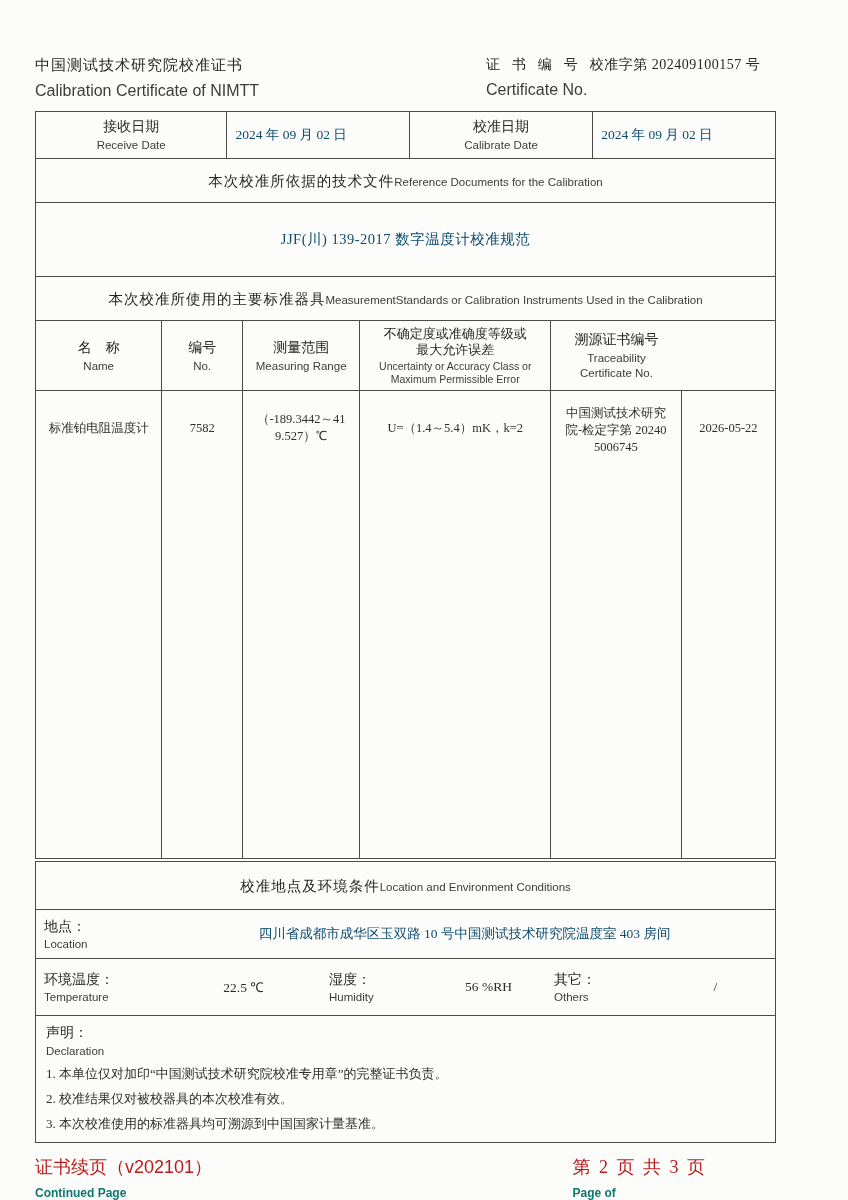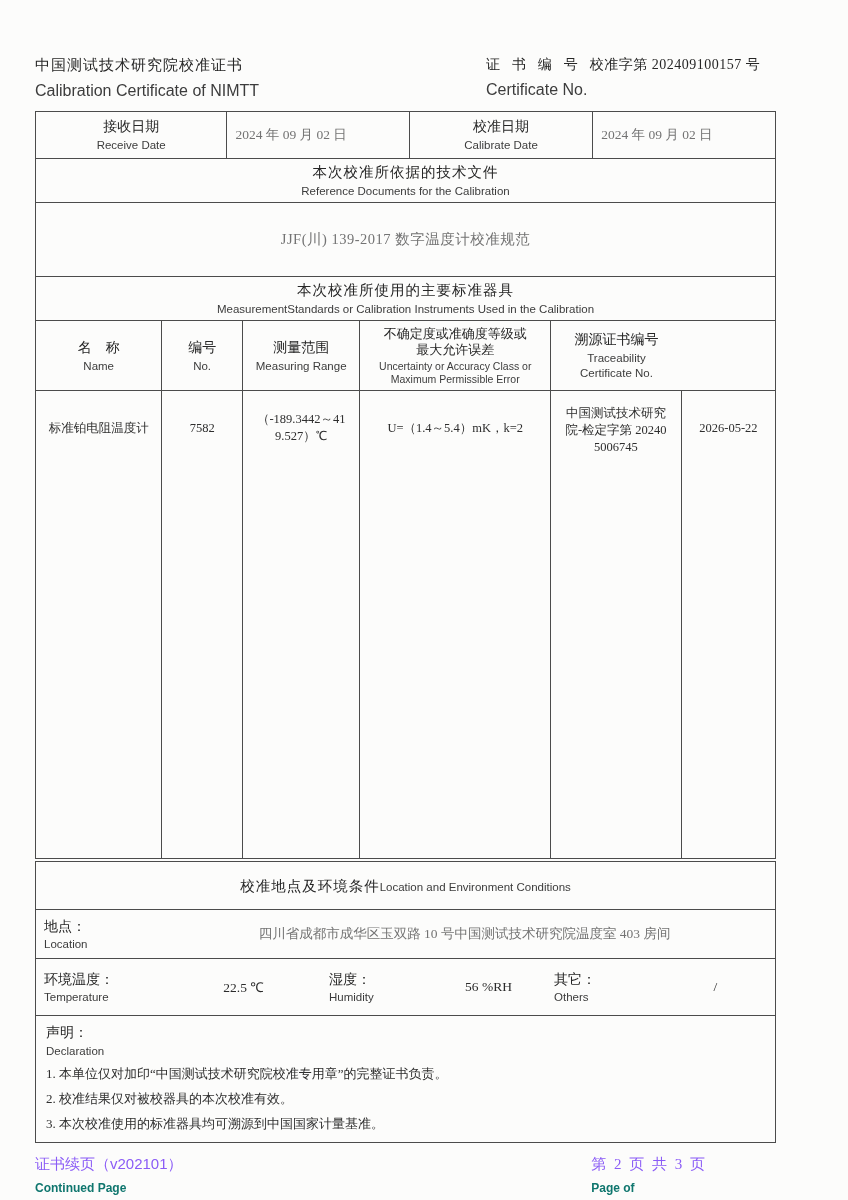--- a/index.html
+++ b/index.html
@@ -19,24 +19,24 @@
   .certno-value{font-family:"Liberation Serif",serif;letter-spacing:0.5px;}
   
   .tbl{border:1px solid #4b4b4b;margin-top:11px;}
   .row{border-top:1px solid #4b4b4b;box-sizing:border-box;}
   .row:first-child{border-top:none;}
   .grid{display:grid;}
   .cell{border-right:1px solid #4b4b4b;box-sizing:border-box;display:flex;flex-direction:column;align-items:center;justify-content:center;text-align:center;}
   .cell:last-child{border-right:none;}
   .lab-cn{font-size:14px;color:#262626;line-height:18px;}
   .lab-en{font-size:11.5px;color:#3c3c3c;line-height:15px;margin-top:3px;}
-  .val{font-family:"Liberation Serif",serif;font-size:13.5px;color:#737373;}
+  .val{font-family:"Liberation Serif",serif;font-size:13.5px;color:#0c4a6e;}
   .r-dates{height:46px;grid-template-columns:25.9% 24.7% 24.8% 24.6%;}
   .r-dates .cell.value{align-items:flex-start;padding-left:8px;text-align:left;}
-  .r-title{height:44px;display:flex;flex-direction:column;align-items:center;justify-content:center;}
+  .r-title{height:44px;display:flex;flex-direction:row;align-items:center;justify-content:center;}
   .r-title .lab-cn{font-size:14.5px;letter-spacing:1px;}
   .r-jjf{height:74px;display:flex;align-items:center;justify-content:center;}
   .r-jjf .val{font-size:14.5px;letter-spacing:0.5px;}
   .cols6{grid-template-columns:17.1% 10.9% 15.9% 25.8% 17.7% 12.6%;}
   .r-cols{height:70px;}
   .r-cols .cell{padding:2px 2px;}
   .r-cols .cn4{font-size:13px;line-height:16px;}
   .r-cols .en4{font-size:10.5px;line-height:13px;margin-top:2px;color:#3c3c3c;}
   .r-data{min-height:468px;align-items:start;}
   .r-data .cell{height:auto;min-height:56px;padding-top:12px;justify-content:center;}
@@ -62,21 +62,21 @@
   .envlab{padding-left:8px;}
   .envlab .lab-cn{display:block;text-align:left;}
   .envlab .lab-en{display:block;text-align:left;margin-top:2px;}
   .envval{text-align:center;font-family:"Liberation Serif",serif;font-size:13.5px;}
   .lb-decl{padding:8px 10px 10px 10px;}
   .decl-cn{font-size:14px;color:#262626;}
   .decl-en{font-size:11.5px;color:#3c3c3c;margin-top:3px;}
   .decl-item{font-family:"Liberation Serif",serif;font-size:13px;color:#2e2e2e;margin-top:8px;line-height:17px;}
   
   .footer{display:flex;justify-content:space-between;margin-top:12px;}
-  .f-cn{font-size:15px;color:#8b5cf6;}
+  .f-cn{font-size:18px;color:#b91c1c;}
   .f-en{font-size:12px;color:#0f766e;margin-top:7px;font-weight:bold;}
   .f-right{margin-right:69px;}
   .f-right .f-cn{letter-spacing:2px;font-family:"Liberation Serif",serif;}
 </style>
 </head>
 <body>
 
 <div class="sheet">
   <div class="content">
 

